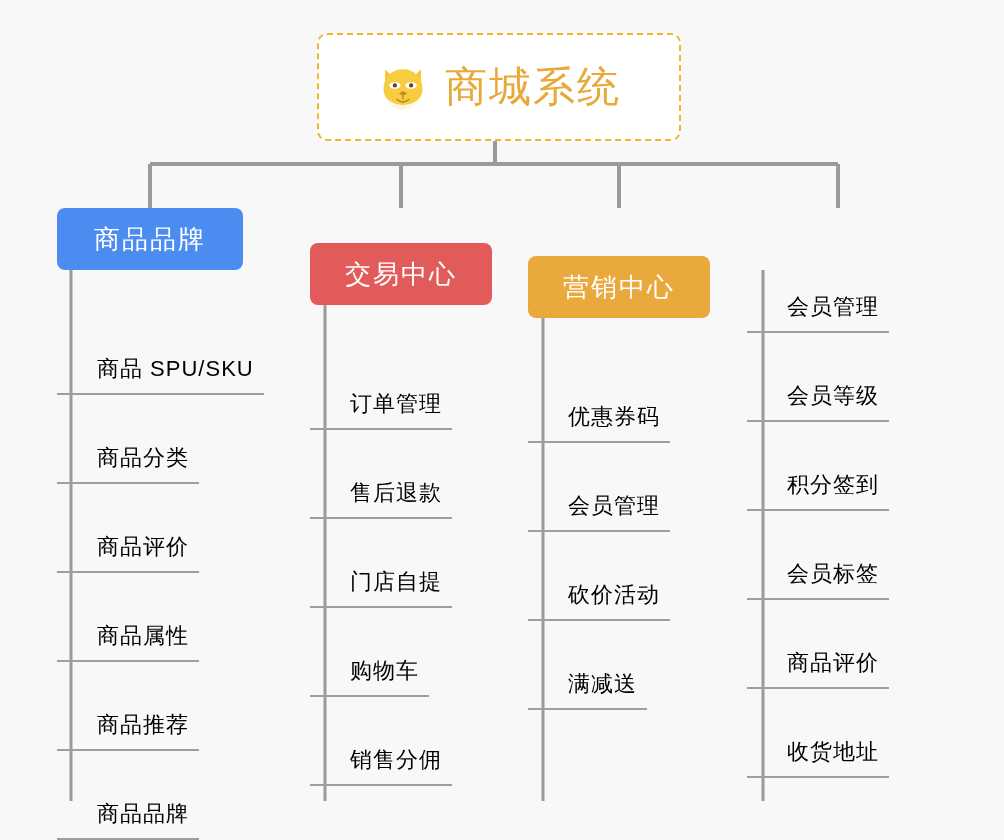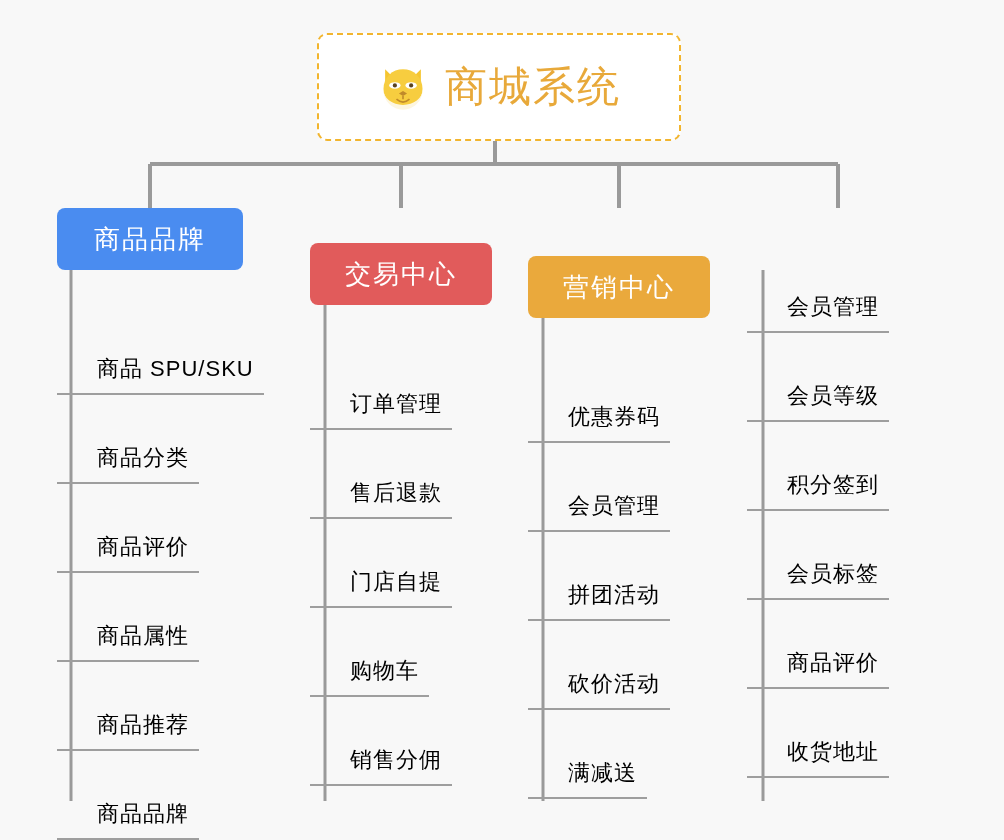--- a/index.html
+++ b/index.html
@@ -190,23 +190,20 @@
       <span>营销中心</span>
     </div>
     <div class="leaf-list">
       <div class="leaf" style="height:125px;">
         <span class="leaf-text">优惠券码</span>
       </div>
       <div class="leaf">
         <span class="leaf-text">会员管理</span>
       </div>
       <div class="leaf">
-        <span class="leaf-text">拼团活动</span>
-      </div>
-      <div class="leaf">
         <span class="leaf-text">砍价活动</span>
       </div>
       <div class="leaf">
         <span class="leaf-text">满减送</span>
       </div>
     </div>
   </div>
 
   <div class="branch" style="left:747px;width:182px;">
     <div class="leaf-list">

